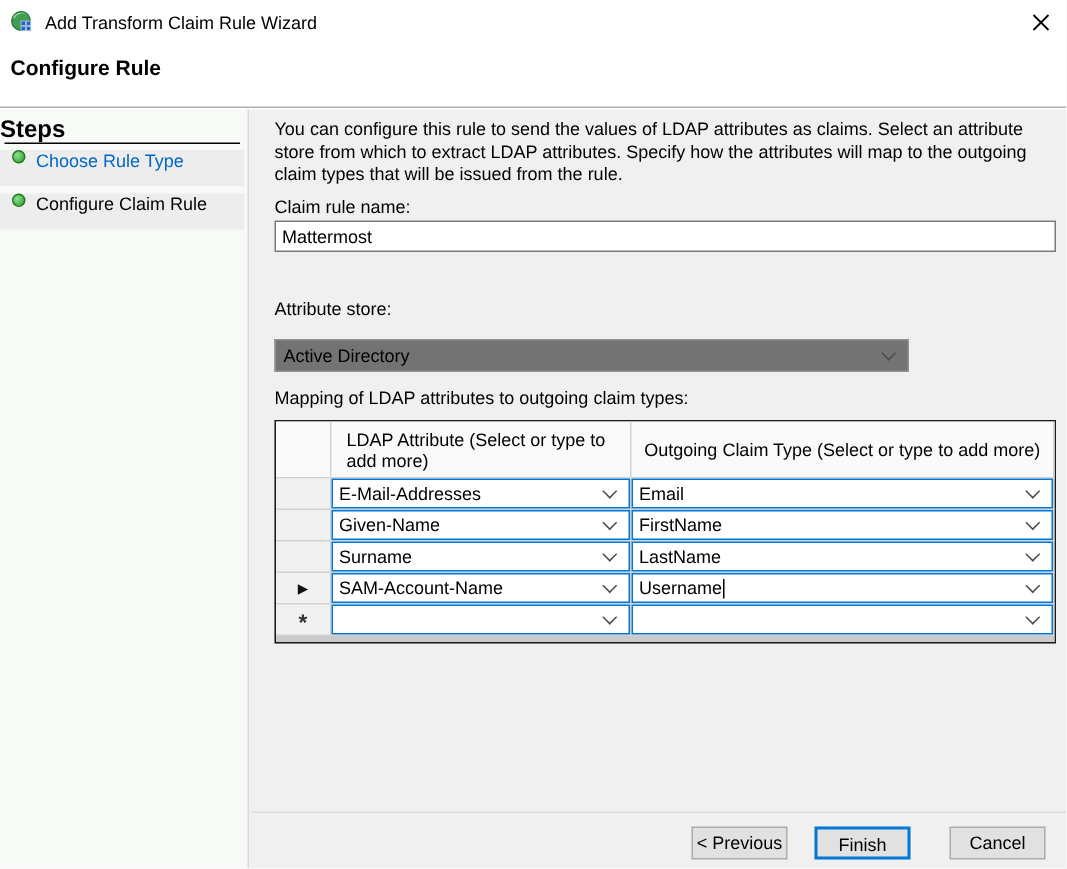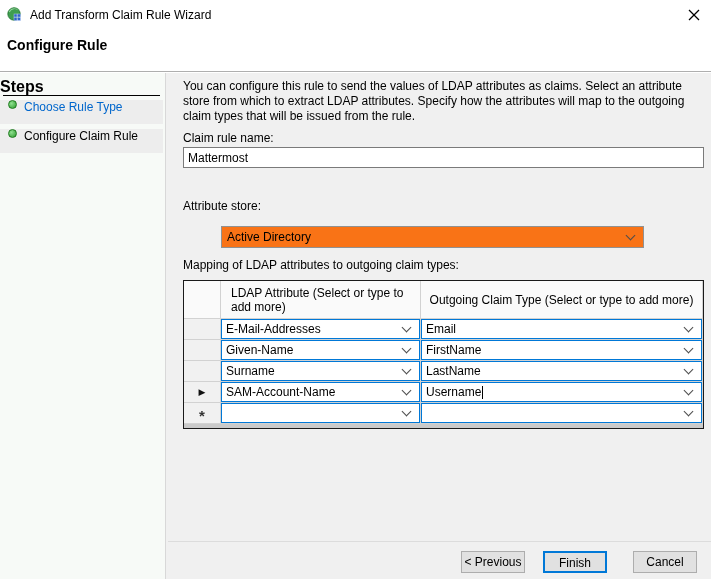--- a/index.html
+++ b/index.html
@@ -30,21 +30,21 @@
       background:radial-gradient(circle at 35% 35%, #8fe08f, #2d9b2d); border:1px solid #1d7a1d; }
   .step-item .step-label { margin-left:7px; }
   .step-link { color:#0066cc; }
 
   
   .main { position:absolute; left:167px; top:0; width:544px; height:506px; }
   .desc { position:absolute; left:16px; top:6px; width:524px; line-height:15px; }
   .lbl { position:absolute; left:16px; }
   .txt-input { position:absolute; left:16px; top:74px; width:521px; height:21px; border:1px solid #7a7a7a;
       background:#fff; font-family:inherit; font-size:12px; padding:0 4px; }
-  .combo { display:flex; align-items:center; background:#f97316; border:1px solid #919191;margin-left:38px; }
+  .combo { display:flex; align-items:center; background:#737373; border:1px solid #919191; }
   .combo-main { position:absolute; left:16px; top:153px; width:423px; height:22px; padding-left:5px; }
   .chev { width:7px; height:7px; border-right:1.4px solid #4d4d4d; border-bottom:1.4px solid #4d4d4d;
       transform:rotate(45deg); margin-left:auto; margin-right:9px; margin-top:-4px; flex:none; }
 
   
   .grid { position:absolute; left:16px; top:207px; width:521px; border:1px solid #1a1a1a; background:#cacaca; }
   .g-row { display:flex; width:100%; }
   .g-head { height:38px; }
   .g-data { height:21px; }
   .g-cell { border-right:1px solid #d2d2d2; border-bottom:1px solid #d2d2d2; }

